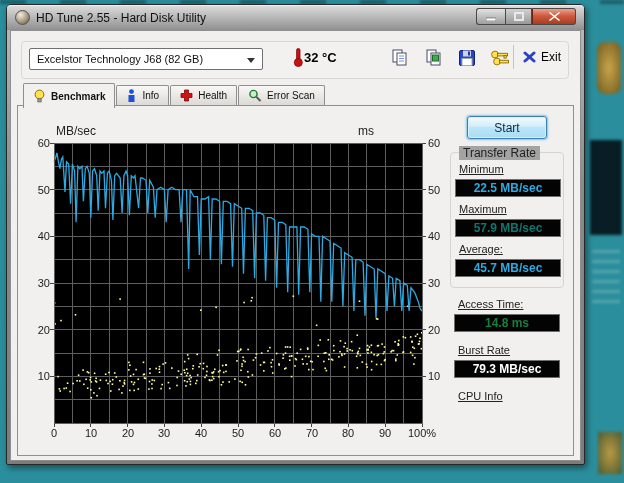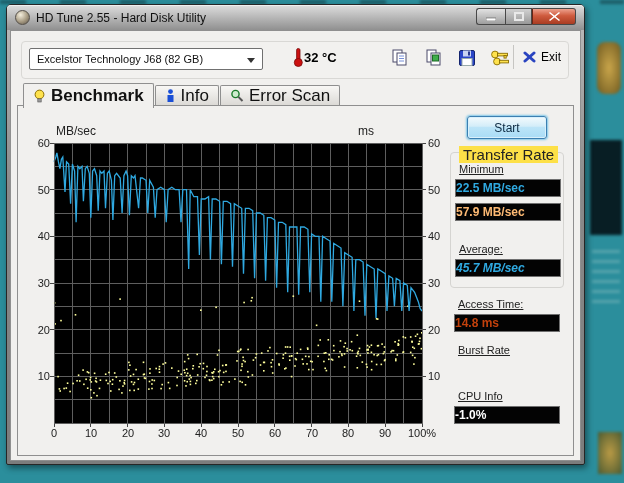--- a/index.html
+++ b/index.html
@@ -44,21 +44,21 @@
     display:flex; align-items:center; justify-content:center; }
   .tb-sep { position:absolute; left:502px; top:14px; width:1px; height:24px;
     background:#c6c5c2; }
   .exit-btn { position:absolute; left:512px; top:16px; display:flex;
     align-items:center; gap:5px; height:20px; font-size:12px; color:#000; }
 
   
   .tabs { position:absolute; left:12px; top:52px; height:25px; display:flex;
     align-items:flex-end; }
   .tab { display:flex; align-items:center; gap:5px; padding:0 9px; height:20px;
-    margin-right:1px; margin-bottom:3px; font-size:17px; color:#111;
+    margin-right:1px; margin-bottom:3px; font-size:10px; color:#111;
     border:1px solid #8f8f8f; border-bottom:none; border-radius:2px 2px 0 0;
     background:linear-gradient(#f8f7f5,#dcdad6); position:relative; z-index:1; }
   .tab.active { height:25px; margin-bottom:0; background:#f1f0ee; z-index:3;
     font-weight:bold; }
 
   
   .tab-panel { position:absolute; left:6px; top:74px; width:557px; height:351px;
     border:1px solid #8f8f8f; background:#f1f0ee; z-index:2; }
   .chart-area { position:absolute; inset:0; }
   .unit-label { position:absolute; font-size:12px; color:#222; }
@@ -69,25 +69,25 @@
   .xlab { top:320px; width:40px; text-align:center; }
 
   
   .start-btn { position:absolute; left:449px; top:10px; width:80px; height:23px;
     font-family:"Liberation Sans", sans-serif; font-size:12px; color:#0c2a42;
     background:linear-gradient(#f3fafd,#d3edf9 45%,#bde5f8 46%,#a9dcf6);
     border:1px solid #3c7fb1; border-radius:3px;
     box-shadow:0 0 2px 1px #7fc7e8, inset 0 0 0 1px #d9f0fb; }
   .groupbox { position:absolute; left:432px; top:46px; width:114px; height:136px;
     border:1px solid #d5d4d1; border-radius:4px; }
-  .groupbox-title { position:absolute; top:-7px; left:8px; background:#fde047;
-    padding:0 4px; font-size:15px; color:#222; }
+  .groupbox-title { position:absolute; top:-7px; left:8px; background:#a3a3a3;
+    padding:0 4px; font-size:12px; color:#222; }
   .res-label { position:absolute; left:8px; font-size:11px; color:#222;text-decoration:underline; }
   .value-box { position:absolute; left:4px; width:106px; height:18px;
-    background:#030303; border:1px solid #6f6f6f; 
+    background:#030303; border:1px solid #6f6f6f; text-align:center;
     font-size:12px; font-weight:bold; line-height:16px; color:#fff; }
   .extras { position:absolute; left:432px; top:182px; width:114px; height:160px; }
 
   svg { display:block; }
 </style>
 </head>
 <body>
 
 <div class="desktop" style="background-color: rgb(43, 142, 156);">
   <div class="artifact" style="left:0;top:0;width:624px;height:4px;opacity:.55;
@@ -201,20 +201,26 @@
           <rect x="4.8" y="9.8" width="3.4" height="3.2" fill="#9a9a9a" stroke="#555" stroke-width="0.6"></rect>
         </svg>
         <span>Benchmark</span>
       </div>
       <div class="tab">
         <svg width="11" height="13">
           <circle cx="5.5" cy="2.6" r="2.4" fill="#1a4fd6"></circle>
           <path d="M2.5,6 h6 v7 h-6 z" fill="#1a4fd6" rx="2"></path>
         </svg>
         <span>Info</span>
+      </div>
+      <div class="tab">
+        <svg width="13" height="13">
+          <path d="M4.5,1 h4 v3.5 H12 v4 H8.5 V12 h-4 V8.5 H1 v-4 h3.5 Z" fill="#cc1414" stroke="#7a0808" stroke-width="0.8"></path>
+        </svg>
+        <span>Health</span>
       </div>
       <div class="tab">
         <svg width="14" height="13">
           <circle cx="5.5" cy="5" r="3.6" fill="#cdeccd" stroke="#1a7a2a" stroke-width="1.4"></circle>
           <line x1="8.4" y1="7.9" x2="12.5" y2="12" stroke="#555" stroke-width="2"></line>
         </svg>
         <span>Error Scan</span>
       </div>
     </div>
 
@@ -633,28 +639,28 @@
           <div class="tick-label xlab" style="left: 384px;">100%</div>
         </div>
 
       <button class="start-btn">Start</button>
 
       <div class="groupbox">
         <span class="groupbox-title">Transfer Rate</span>
         <span class="res-label" style="top:10px">Minimum</span>
         <div class="value-box" style="top: 26px; color: rgb(47, 169, 225);">22.5 MB/sec</div>
         <span class="res-label" style="top:50px">Maximum</span>
-        <div class="value-box" style="top: 50px; color: #fdba74;">57.9 MB/sec</div>
+        <div class="value-box" style="top: 66px; color: #0f766e;">57.9 MB/sec</div>
         <span class="res-label" style="top:90px">Average:</span>
-        <div class="value-box" style="top: 106px; color: rgb(47, 169, 225); font-style: italic;">45.7 MB/sec</div>
+        <div class="value-box" style="top: 106px; color: rgb(47, 169, 225);">45.7 MB/sec</div>
       </div>
 
       <div class="extras">
         <span class="res-label" style="top:10px">Access Time:</span>
-        <div class="value-box" style="top: 26px; color: #c2410c;">14.8 ms</div>
+        <div class="value-box" style="top: 26px; color: #15803d;">14.8 ms</div>
         <span class="res-label" style="top:56px">Burst Rate</span>
+        <div class="value-box" style="top: 72px; color: rgb(255, 255, 255);">79.3 MB/sec</div>
         <span class="res-label" style="top:102px">CPU Info</span>
-        <div class="value-box" style="top: 118px; color: rgb(255, 255, 255);">-1.0%</div>
       </div>
 
     </div>
   </div>
 </div>
 
 </body></html>

